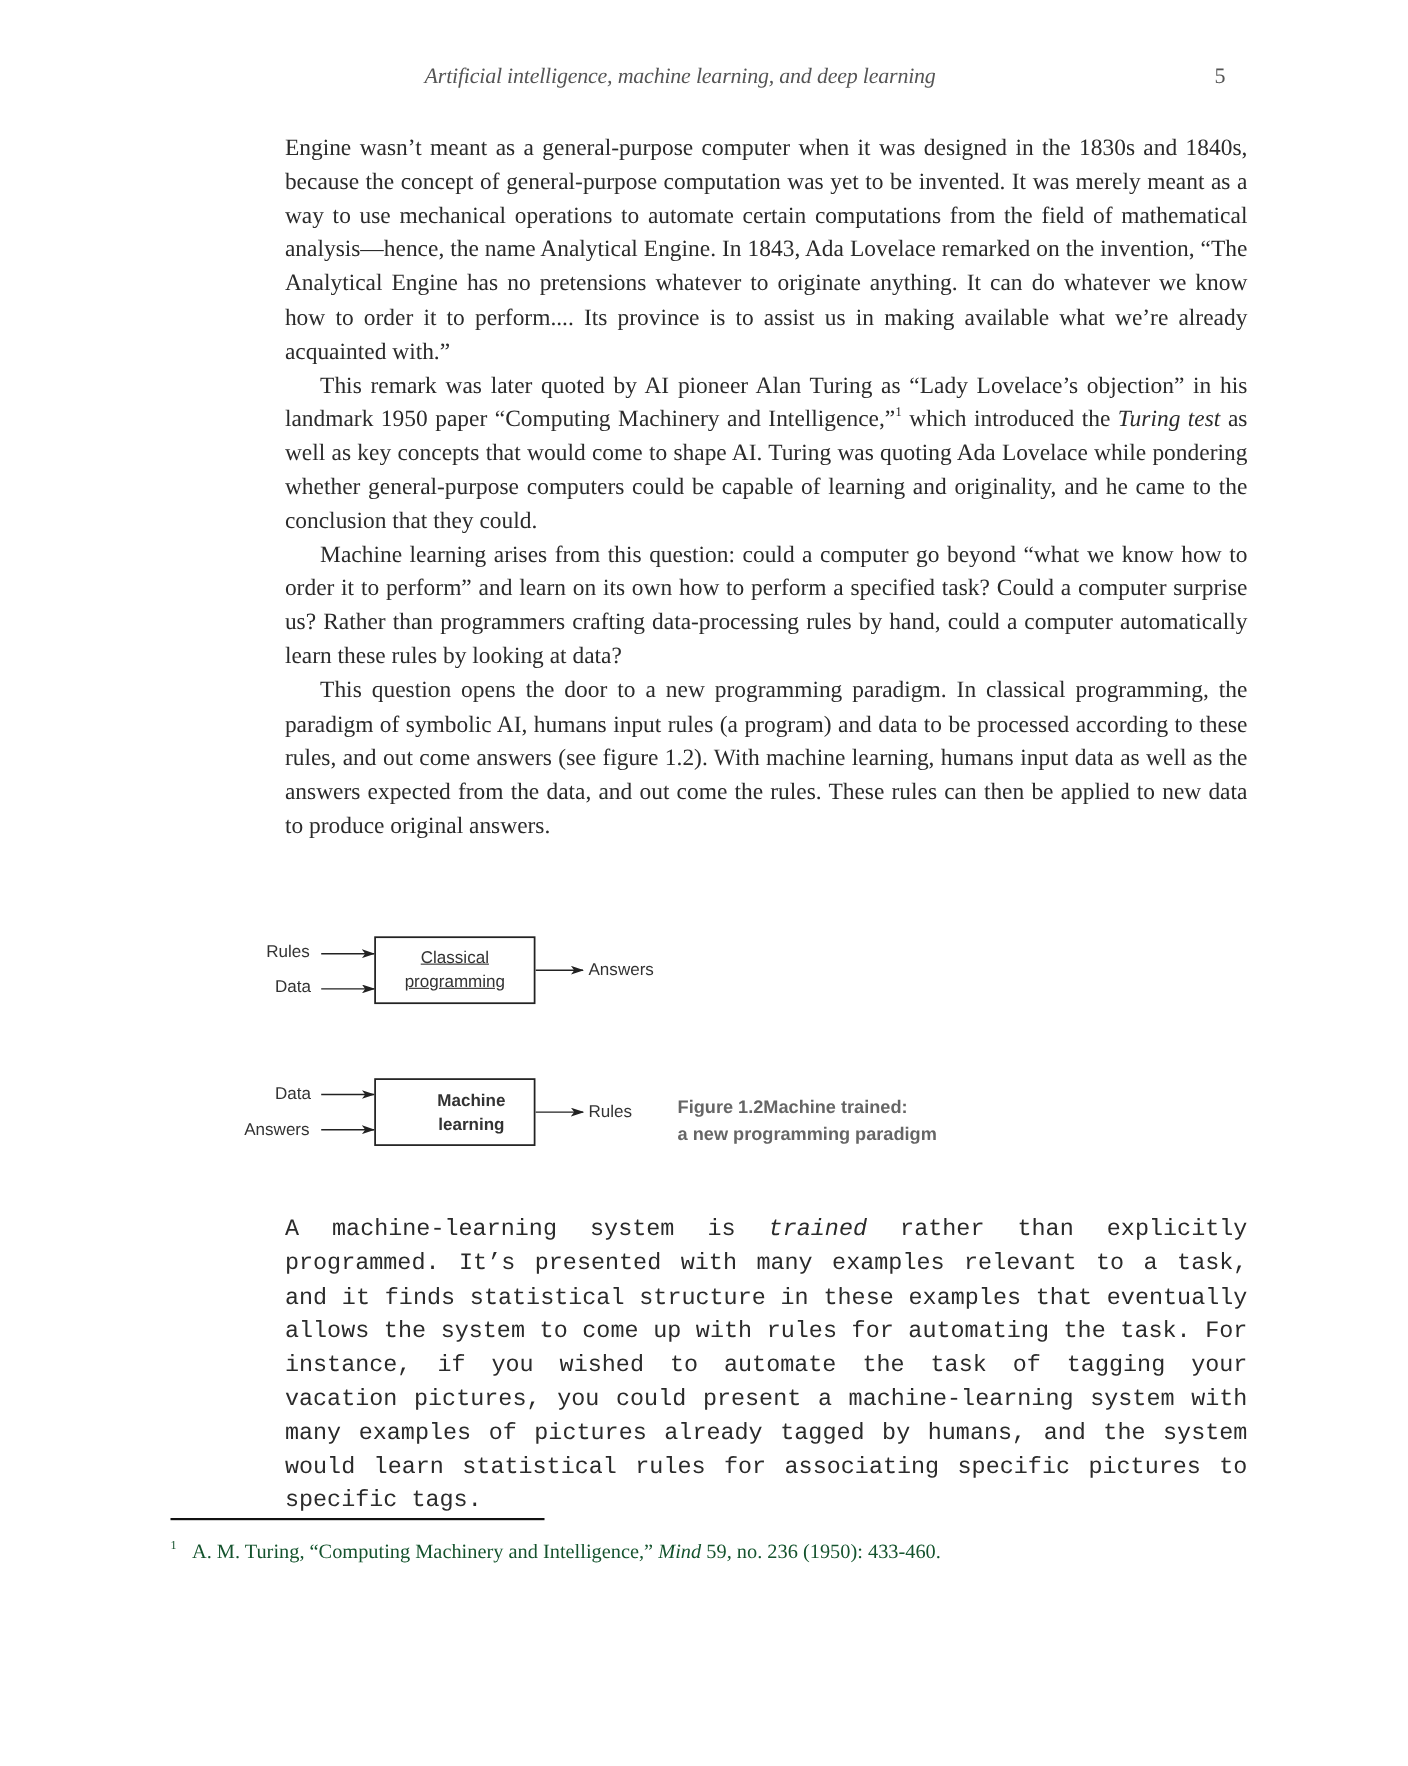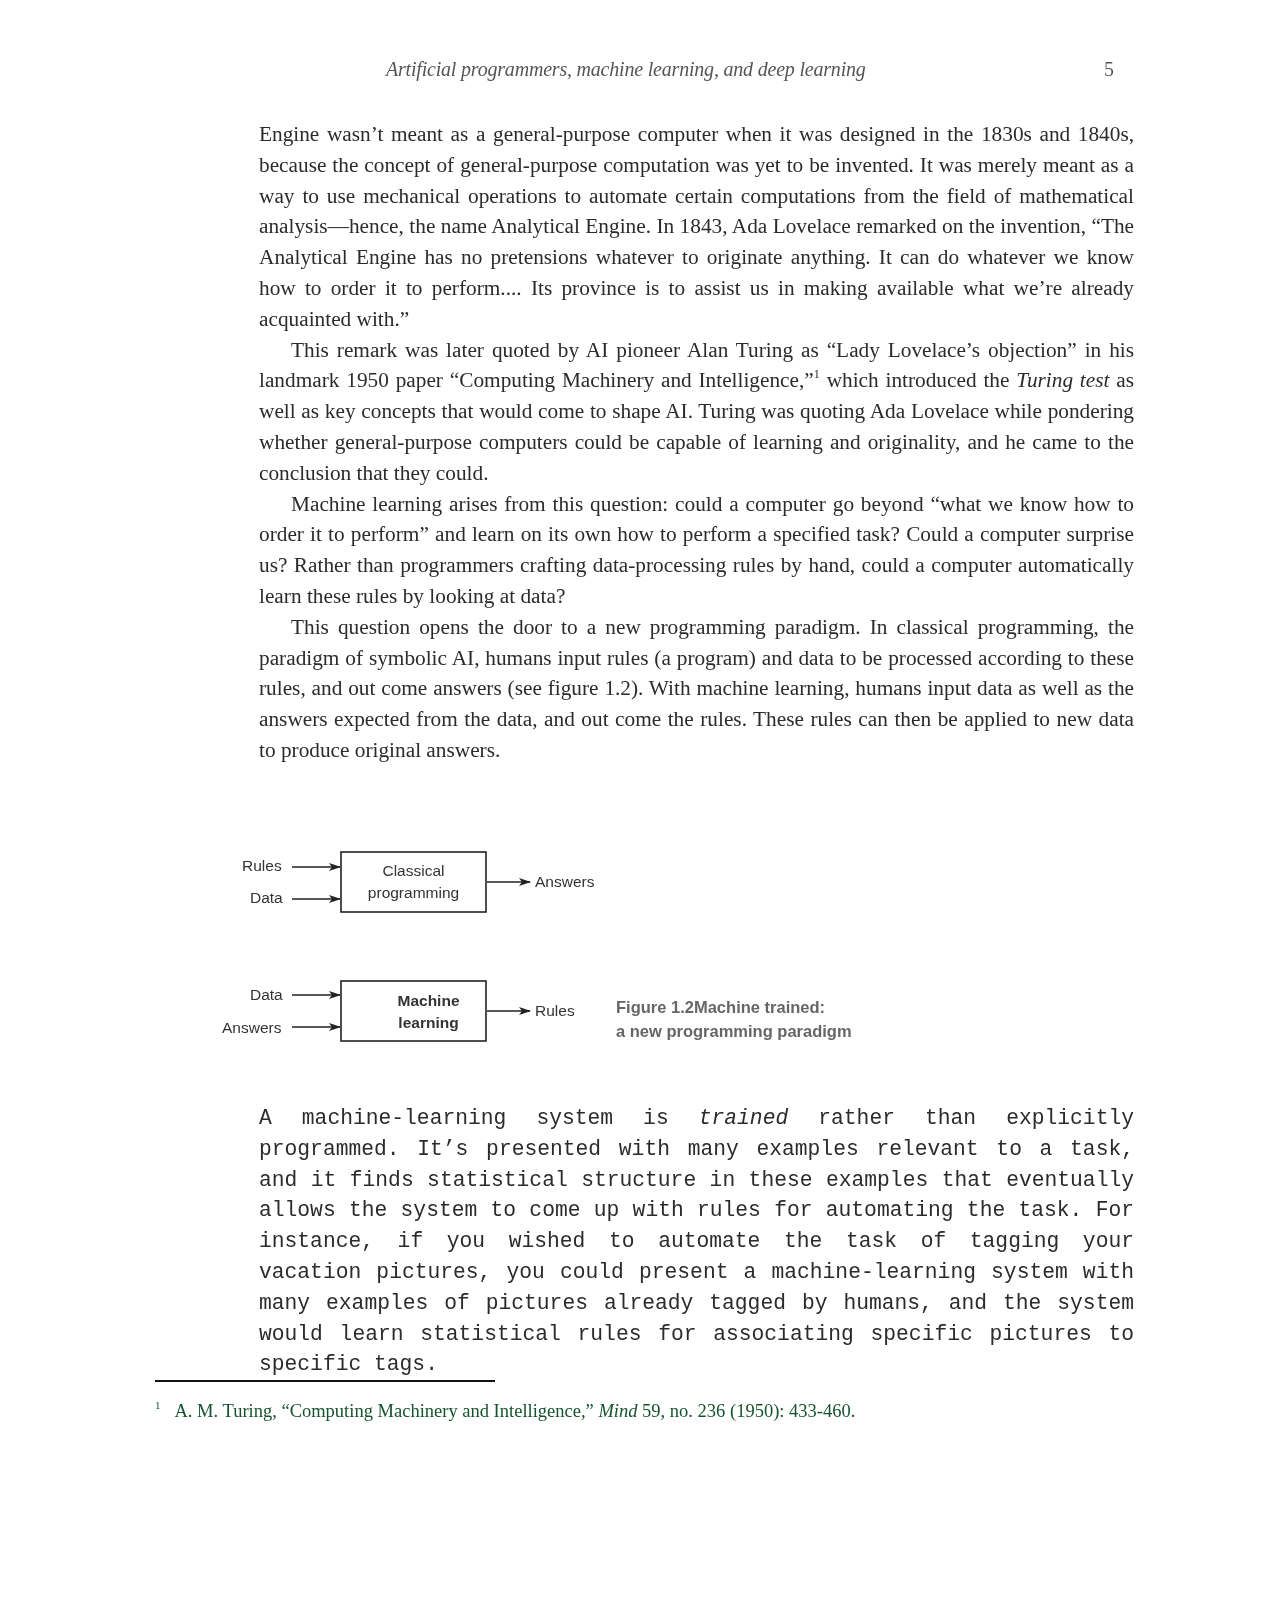--- a/index.html
+++ b/index.html
@@ -23,21 +23,21 @@
   .caption { position: absolute; left: 404px; top: 150px; font-size: 16.5px; font-weight: bold;
              color: #666; line-height: 24px; }
   .caption .num { }
   .footnote-rule { position: absolute; top: 1380px; left: 155px; width: 340px; height: 1.5px; background: #111; }
   .footnote { position: absolute; top: 1399px; left: 155px; font-size: 18.5px; color: #14532d; }
   .footnote .fn-mark { font-size: 11px; vertical-align: 8px; margin-right: 14px; }
 </style>
 </head>
 <body>
 
-<div class="running-head">Artificial programmers, machine learning, and deep learning</div>
+<div class="running-head">Artificial intelligence, machine learning, and deep learning</div>
 <div class="page-number">5</div>
 
 <div class="body-text" id="block1">
     <p><span>Engine wasn’t meant as a general-purpose computer when it was designed in the 1830s and 1840s, because the concept of general-purpose computation was yet to be invented. It was merely meant as a way to use mechanical operations to automate certain computations from the field of mathematical analysis—hence, the name Analytical Engine. In 1843, Ada Lovelace remarked on the invention, “The Analytical Engine has no pretensions whatever to originate anything. It can do whatever we know how to order it to perform.... Its province is to assist us in making available what we’re already acquainted with.”</span></p>
     <p class="indent"><span>This remark was later quoted by AI pioneer Alan Turing as “Lady Lovelace’s objection” in his landmark 1950 paper “Computing Machinery and Intelligence,”</span><sup>1</sup><span> which introduced the </span><i>Turing test</i><span> as well as key concepts that would come to shape AI. Turing was quoting Ada Lovelace while pondering whether general-purpose computers could be capable of learning and originality, and he came to the conclusion that they could.</span></p>
     <p class="indent"><span>Machine learning arises from this question: could a computer go beyond “what we know how to order it to perform” and learn on its own how to perform a specified task? Could a computer surprise us? Rather than programmers crafting data-processing rules by hand, could a computer automatically learn these rules by looking at data?</span></p>
     <p class="indent"><span>This question opens the door to a new programming paradigm. In classical programming, the paradigm of symbolic AI, humans input rules (a program) and data to be processed according to these rules, and out come answers (see figure 1.2). With machine learning, humans input data as well as the answers expected from the data, and out come the rules. These rules can then be applied to new data to produce original answers.</span></p>
   </div>
 
 <div class="figure">
@@ -54,21 +54,21 @@
     <line x1="275" y1="37" x2="318" y2="37" stroke="#222" stroke-width="1.3" marker-end="url(#arrowhead)"></line>
 
     <line x1="80" y1="150" x2="128" y2="150" stroke="#222" stroke-width="1.3" marker-end="url(#arrowhead)"></line>
     <line x1="80" y1="182" x2="128" y2="182" stroke="#222" stroke-width="1.3" marker-end="url(#arrowhead)"></line>
     <rect x="129" y="136" width="145" height="60" fill="#fff" stroke="#222" stroke-width="1.6"></rect>
     <line x1="275" y1="166" x2="318" y2="166" stroke="#222" stroke-width="1.3" marker-end="url(#arrowhead)"></line>
   </svg>
 
   <div class="fig-label" style="left:30px; top:12px;">Rules</div>
   <div class="fig-label" style="left:38px; top:44px;">Data</div>
-  <div class="fig-box-text" style="left:129px; top:15px; width:145px;">
+  <div class="fig-box-text" style="left:129px; top:15px; width:145px;text-decoration:underline;">
     <div>Classical</div>
     <div>programming</div>
   </div>
   <div class="fig-label" style="left:323px; top:28px;">Answers</div>
 
   <div class="fig-label" style="left:38px; top:141px;">Data</div>
   <div class="fig-label" style="left:10px; top:174px;">Answers</div>
   <div class="fig-box-text" style="left:129px; top:145px; width:175px;font-weight:bold;">
     <div>Machine</div>
     <div>learning</div>

